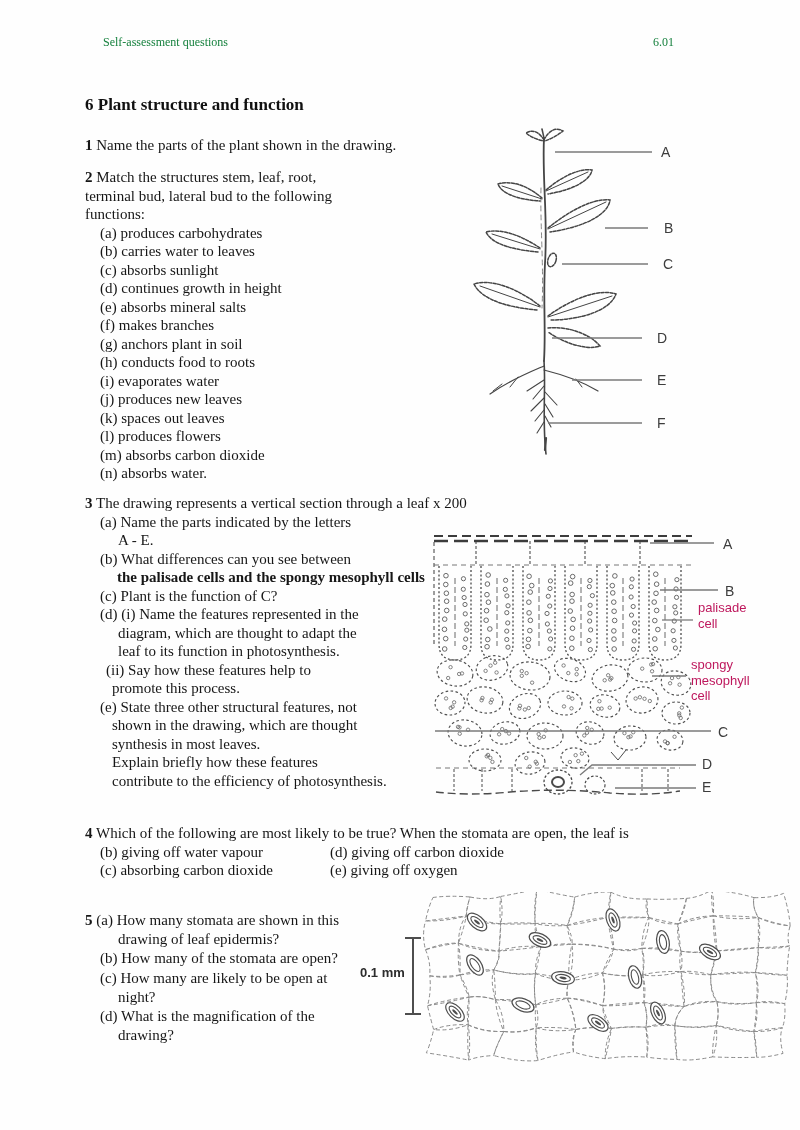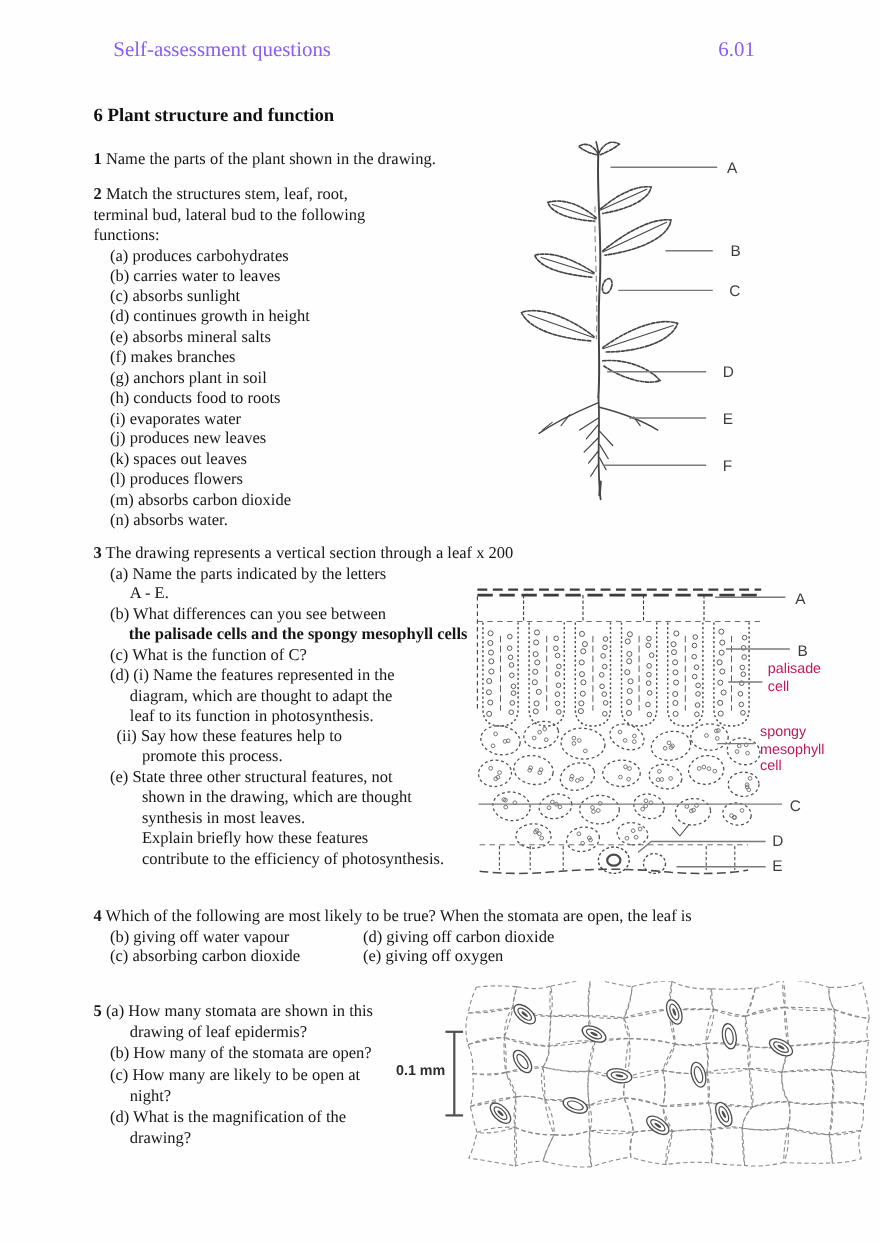--- a/index.html
+++ b/index.html
@@ -8,24 +8,24 @@
     background:#fefefe;overflow:hidden;
     font-family:"Liberation Serif","DejaVu Serif",serif;
     color:#161616;
   }
   .abs{position:absolute;}
   .bodytext{font-size:15px;line-height:18.5px;white-space:nowrap;}
   .line{white-space:nowrap;}
   .ind1{margin-left:15px;}
   .ind1b{margin-left:32px;font-weight:bold;}
   .ind2{margin-left:21px;}
-  .ind3{margin-left:44px;}
+  .ind3{margin-left:27px;}
   .ind4{margin-left:33px;}
   .qnum{font-weight:bold;}
-  .header-text{font-size:19px;color:#8b5cf6;}
+  .header-text{font-size:12px;color:#15803d;}
   .title{font-size:17px;font-weight:bold;color:#101010;}
   .lbl{
     font-family:"Liberation Sans","DejaVu Sans",sans-serif;
     font-size:14px;color:#3d3d3d;line-height:16px;white-space:pre;
   }
   .lbl-small{
     font-family:"Liberation Sans","DejaVu Sans",sans-serif;
     font-size:13px;color:#be185d;line-height:15.5px;white-space:pre;
   }
   .scale-label{
@@ -70,21 +70,21 @@
     <div class="line ind1">(m) absorbs carbon dioxide</div>
     <div class="line ind1">(n) absorbs water.</div>
   </div>
 
   <div class="abs bodytext" style="left:85px;top:494px;">
     <div class="line"><span class="qnum">3</span> <span>The drawing represents a vertical section through a leaf x 200</span></div>
     <div class="line ind1">(a) Name the parts indicated by the letters</div>
     <div class="line ind4">A - E.</div>
     <div class="line ind1">(b) What differences can you see between</div>
     <div class="line ind1b">the palisade cells and the spongy mesophyll cells</div>
-    <div class="line ind1">(c) What is the function of C?</div>
+    <div class="line ind1">(c) Plant is the function of C?</div>
     <div class="line ind1">(d) (i) Name the features represented in the</div>
     <div class="line ind4">diagram, which are thought to adapt the</div>
     <div class="line ind4">leaf to its function in photosynthesis.</div>
     <div class="line ind2">(ii) Say how these features help to</div>
     <div class="line ind3">promote this process.</div>
     <div class="line ind1">(e) State three other structural features, not</div>
     <div class="line ind3">shown in the drawing, which are thought</div>
     <div class="line ind3">synthesis in most leaves.</div>
     <div class="line ind3">Explain briefly how these features</div>
     <div class="line ind3">contribute to the efficiency of photosynthesis.</div>

